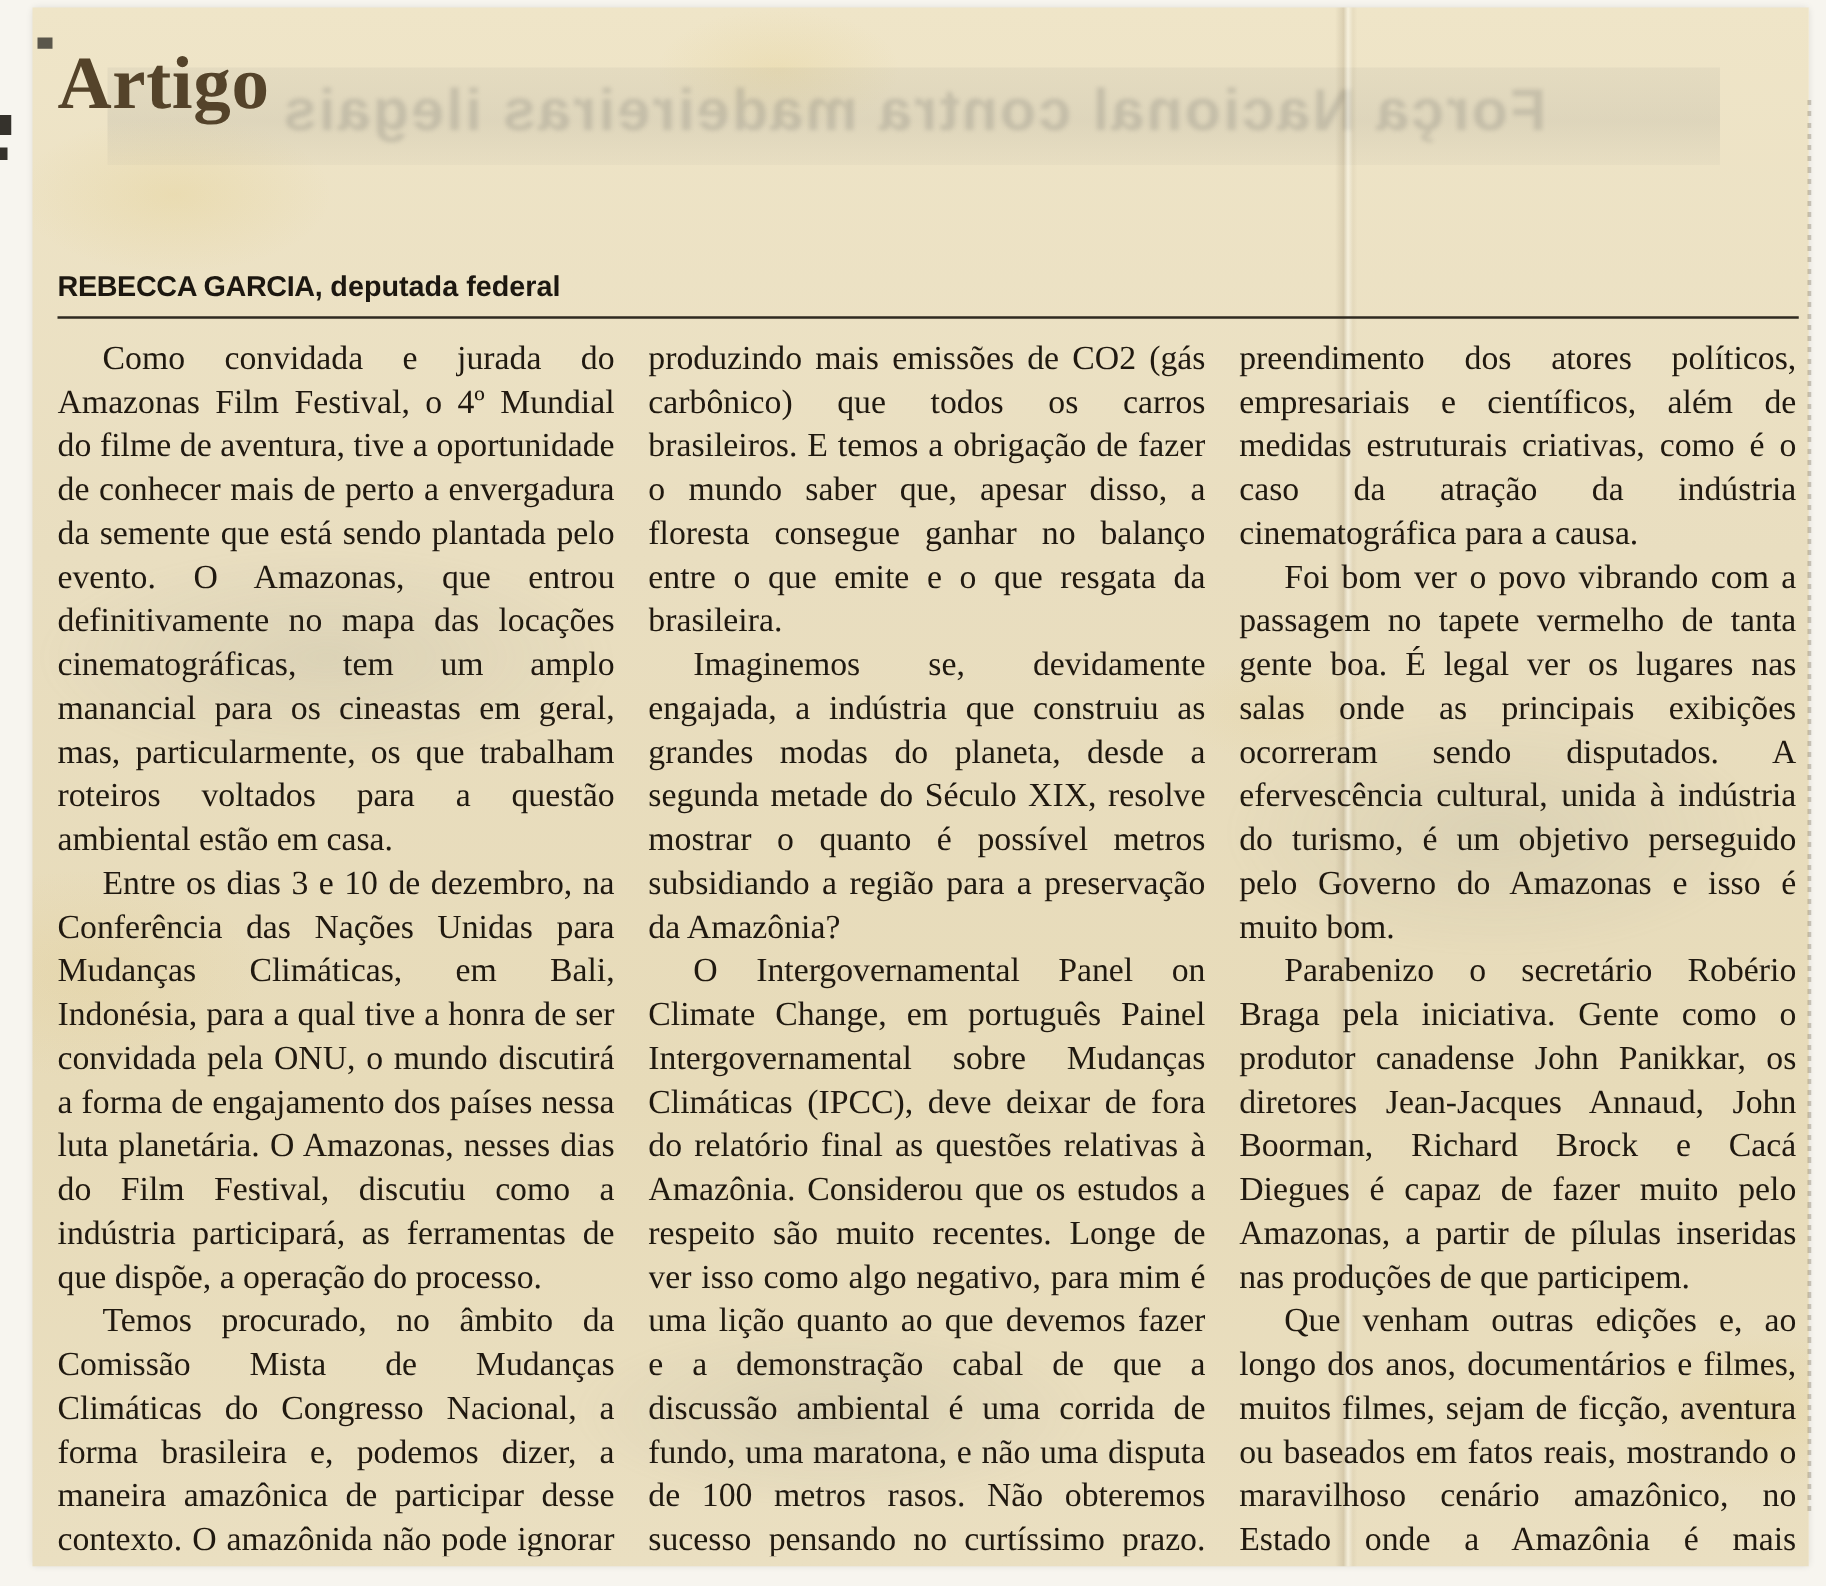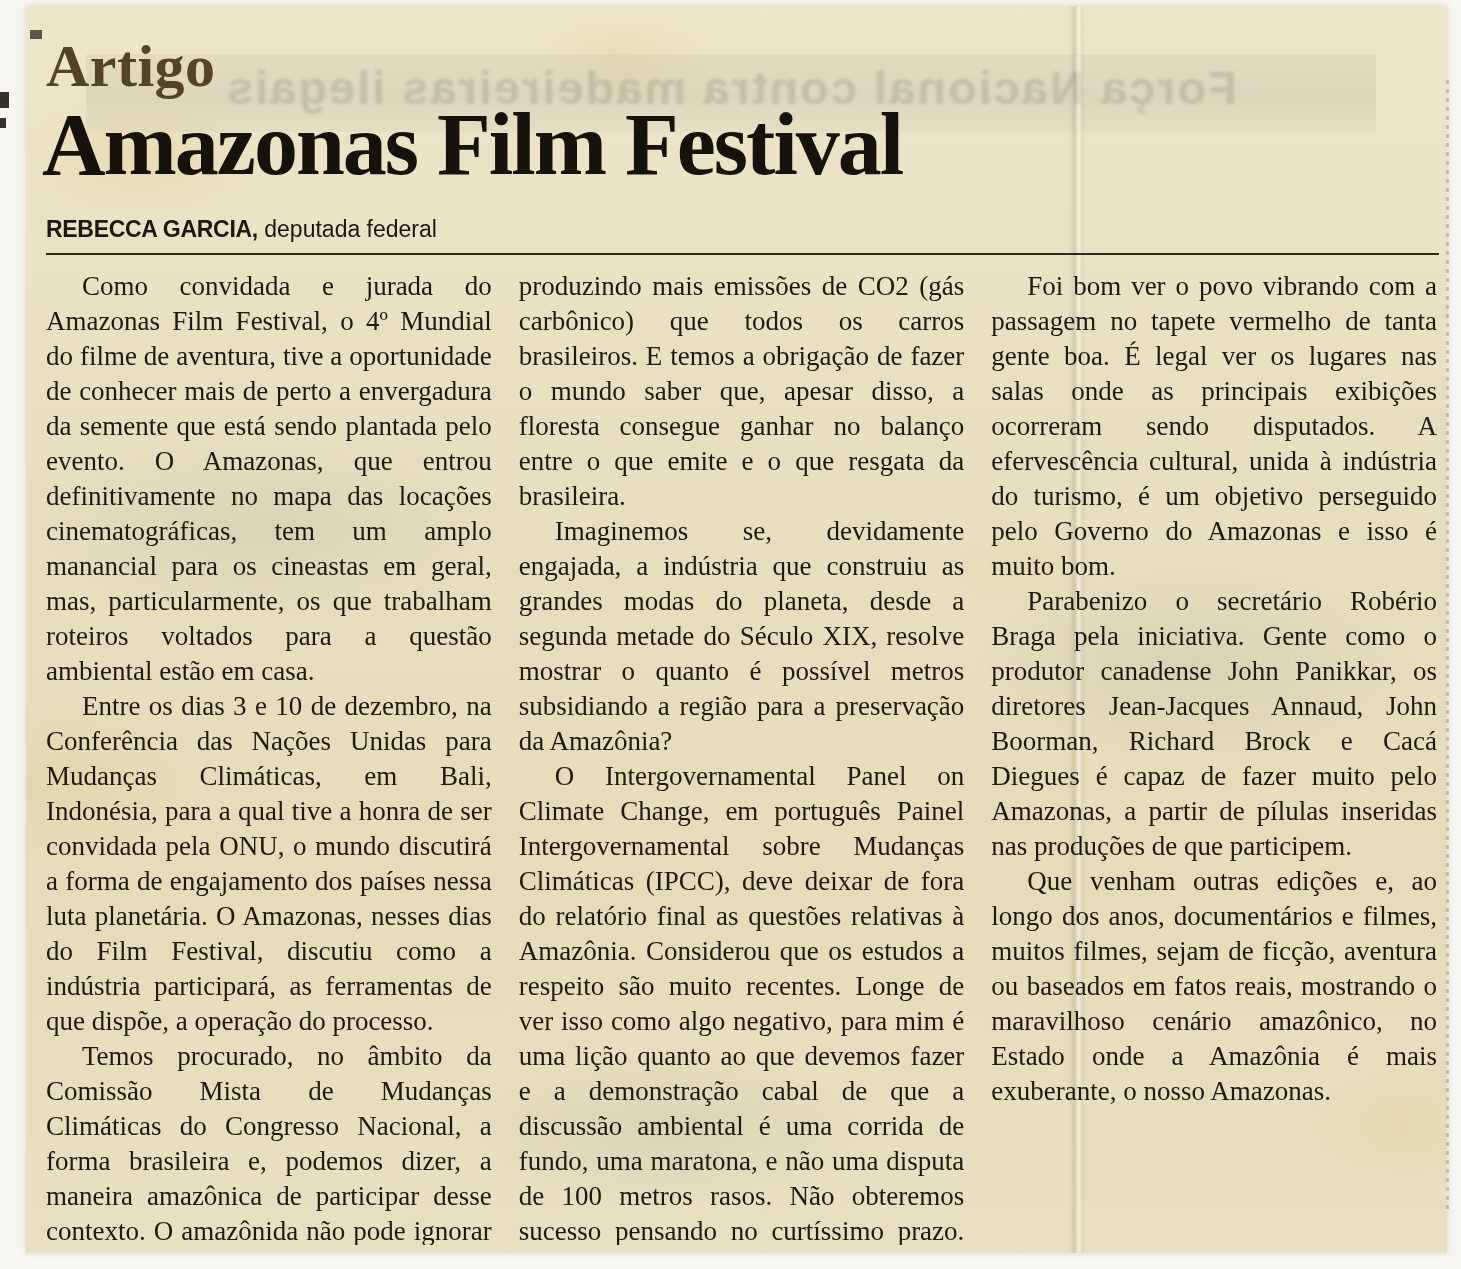--- a/index.html
+++ b/index.html
@@ -84,21 +84,21 @@
   }
   .byline {
     position: absolute;
     left: 20px; top: 210px;
     font-family: "Liberation Sans", sans-serif;
     font-size: 23px;
     color: #1c1710;
     white-space: nowrap;
   }
   .byline-name { font-weight: bold; letter-spacing: -0.3px; margin-top: 21px; }
-  .byline-role { font-weight: normal; }
+  .byline-role { font-weight: bold; }
   .rule {
     position: absolute;
     left: 20px; right: 8px; top: 247px;
     height: 2px;
     background: #2f2a20;
   }
   
   .columns {
     position: absolute;
     left: 20px; right: 10px; top: 263px; bottom: 8px;
@@ -135,21 +135,20 @@
 
   <div class="ghost-band"></div>
   <div class="ghost-text">Força Nacional contra madeireiras ilegais</div>
   <div class="ghost-blob" style="left:0px; top:430px; width:470px; height:180px;"></div>
   <div class="ghost-blob" style="left:950px; top:560px; width:440px; height:200px;"></div>
   <div class="ghost-blob" style="left:430px; top:1050px; width:420px; height:150px;"></div>
   <div class="fold"></div>
 
   <div class="kicker">Artigo</div>
 
-  <h1 class="headline" style="margin:0;">Amazonas Film Festival</h1>
 
   <div class="byline">
     <span class="byline-name">REBECCA GARCIA,</span><span class="byline-role"> deputada federal</span>
   </div>
 
   <div class="rule"></div>
 
   <div class="columns">
 
     <div class="col">
@@ -158,20 +157,21 @@
       <p class="para indent">Temos procurado, no âmbito da Comissão Mista de Mudanças Climáticas do Congresso Nacional, a forma brasileira e, podemos dizer, a maneira amazônica de participar desse contexto. O amazônida não pode ignorar que as queimadas e o desmatamento acabam</p>
     </div>
 
     <div class="col">
       <p class="para">produzindo mais emissões de CO2 (gás carbônico) que todos os carros brasileiros. E temos a obrigação de fazer o mundo saber que, apesar disso, a floresta consegue ganhar no balanço entre o que emite e o que resgata da brasileira.</p>
       <p class="para indent">Imaginemos se, devidamente engajada, a indústria que construiu as grandes modas do planeta, desde a segunda metade do Século XIX, resolve mostrar o quanto é possível metros subsidiando a região para a preservação da Amazônia?</p>
       <p class="para indent">O Intergovernamental Panel on Climate Change, em português Painel Intergovernamental sobre Mudanças Climáticas (IPCC), deve deixar de fora do relatório final as questões relativas à Amazônia. Considerou que os estudos a respeito são muito recentes. Longe de ver isso como algo negativo, para mim é uma lição quanto ao que devemos fazer e a demonstração cabal de que a discussão ambiental é uma corrida de fundo, uma maratona, e não uma disputa de 100 metros rasos. Não obteremos sucesso pensando no curtíssimo prazo. As coisas acontecerão em mais tempo, o que exige maior dose de des-</p>
     </div>
 
     <div class="col">
+      <p class="para">preendimento dos atores políticos, empresariais e científicos, além de medidas estruturais criativas, como é o caso da atração da indústria cinematográfica para a causa.</p>
       <p class="para indent">Foi bom ver o povo vibrando com a passagem no tapete vermelho de tanta gente boa. É legal ver os lugares nas salas onde as principais exibições ocorreram sendo disputados. A efervescência cultural, unida à indústria do turismo, é um objetivo perseguido pelo Governo do Amazonas e isso é muito bom.</p>
       <p class="para indent">Parabenizo o secretário Robério Braga pela iniciativa. Gente como o produtor canadense John Panikkar, os diretores Jean-Jacques Annaud, John Boorman, Richard Brock e Cacá Diegues é capaz de fazer muito pelo Amazonas, a partir de pílulas inseridas nas produções de que participem.</p>
       <p class="para indent">Que venham outras edições e, ao longo dos anos, documentários e filmes, muitos filmes, sejam de ficção, aventura ou baseados em fatos reais, mostrando o maravilhoso cenário amazônico, no Estado onde a Amazônia é mais exuberante, o nosso Amazonas.</p>
     </div>
 
   </div>
 </div>
 
 <div class="edge-mark m1"></div>
 <div class="edge-mark m2"></div>

